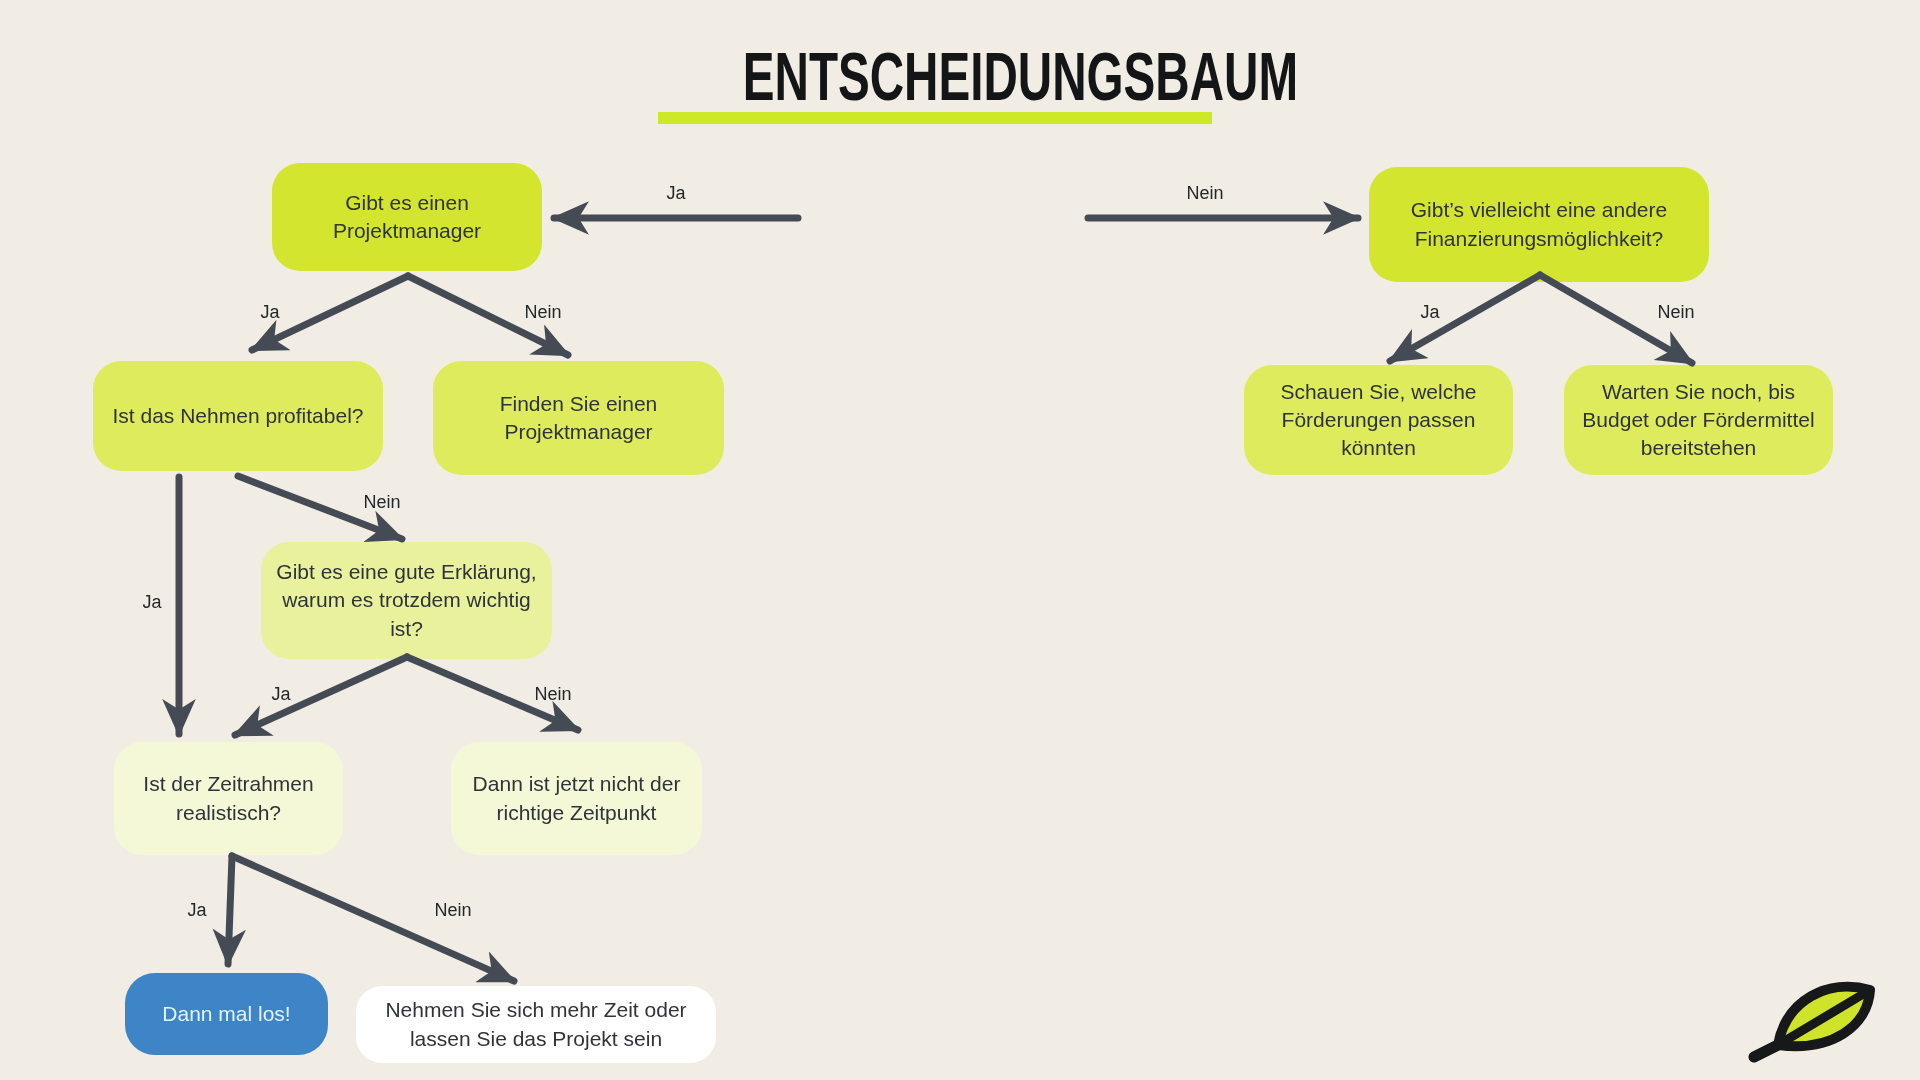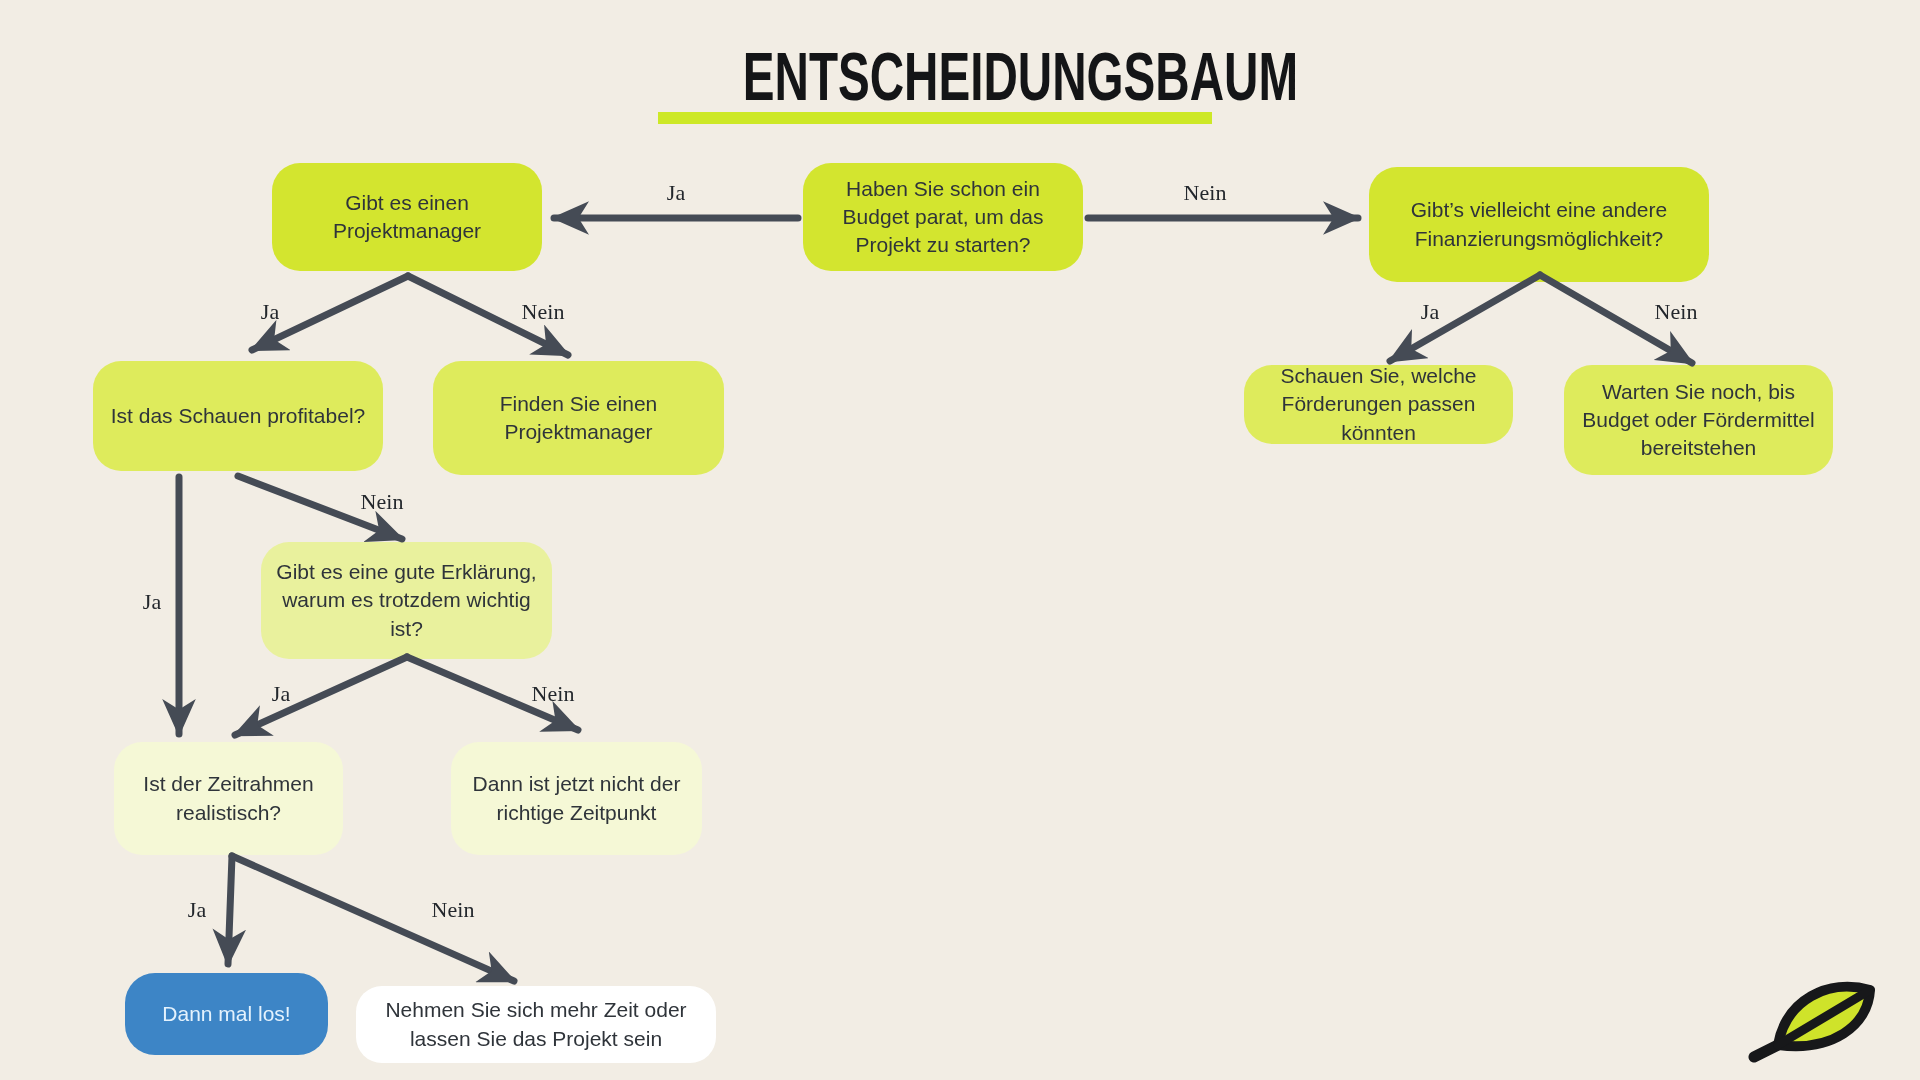--- a/index.html
+++ b/index.html
@@ -52,60 +52,57 @@
   .lvl4{background:var(--node-level4);}
   .go{background:var(--go-bg);color:var(--go-text);border-radius:30px;}
   .stop{background:var(--stop-bg);border-radius:26px;}
   .bold{font-weight:400;}
 
   #n-budget{left:803px;top:163px;width:280px;height:108px;}
   #n-projektmanager{left:272px;top:163px;width:270px;height:108px;}
   #n-finanzierung{left:1369px;top:167px;width:340px;height:115px;}
   #n-profitabel{left:93px;top:361px;width:290px;height:110px;}
   #n-finden{left:433px;top:361px;width:291px;height:114px;}
-  #n-foerderungen{left:1244px;top:365px;width:269px;height:79px;}
+  #n-foerderungen{left:1244px;top:365px;width:269px;height:110px;}
   #n-warten{left:1564px;top:365px;width:269px;height:110px;}
   #n-erklaerung{left:261px;top:542px;width:291px;height:117px;}
   #n-zeitrahmen{left:114px;top:742px;width:229px;height:113px;}
   #n-zeitpunkt{left:451px;top:742px;width:251px;height:113px;}
   #n-los{left:125px;top:973px;width:203px;height:82px;}
   #n-mehrzeit{left:356px;top:986px;width:360px;height:77px;}
 
   .elabel{
     position:absolute;z-index:4;color:var(--label-ink);
-    font-size:22px;transform:translate(-50%,-50%);white-space:nowrap;font-family:Liberation Serif, serif;
+    font-size:18px;transform:translate(-50%,-50%);white-space:nowrap;
   }
   .el0{left:676px;top:193px;}  .el1{left:1205px;top:193px;}
   .el2{left:270px;top:312px;}  .el3{left:543px;top:312px;}
   .el4{left:1430px;top:312px;} .el5{left:1676px;top:312px;}
   .el6{left:152px;top:602px;}  .el7{left:382px;top:502px;}
   .el8{left:281px;top:694px;}  .el9{left:553px;top:694px;}
   .el10{left:197px;top:910px;} .el11{left:453px;top:910px;}
 
   .logo{position:absolute;left:1748px;top:966px;width:130px;height:100px;z-index:2;}
 </style>
 </head>
 <body>
 
 <div class="stage">
 
   <h1 class="title">ENTSCHEIDUNGSBAUM</h1>
   <div class="title-underline"></div>
 
-  <div class="node lvl1" id="n-budget">
-    <span>Haben Sie schon ein Budget parat, um das Projekt zu starten?</span>
-  </div>
   <div class="node lvl1 bold" id="n-projektmanager">
     <span>Gibt es einen Projektmanager</span>
   </div>
   <div class="node lvl1" id="n-finanzierung">
     <span>Gibt’s vielleicht eine andere Finanzierungsmöglichkeit?</span>
   </div>
   <div class="node lvl2" id="n-profitabel">
-    <span>Ist das Schauen profitabel?</span>
+    <span>Ist das Nehmen profitabel?</span>
   </div>
   <div class="node lvl2" id="n-finden">
     <span>Finden Sie einen Projektmanager</span>
   </div>
   <div class="node lvl2" id="n-foerderungen">
     <span>Schauen Sie, welche Förderungen passen könnten</span>
   </div>
   <div class="node lvl2" id="n-warten">
     <span>Warten Sie noch, bis Budget oder Fördermittel bereitstehen</span>
   </div>

